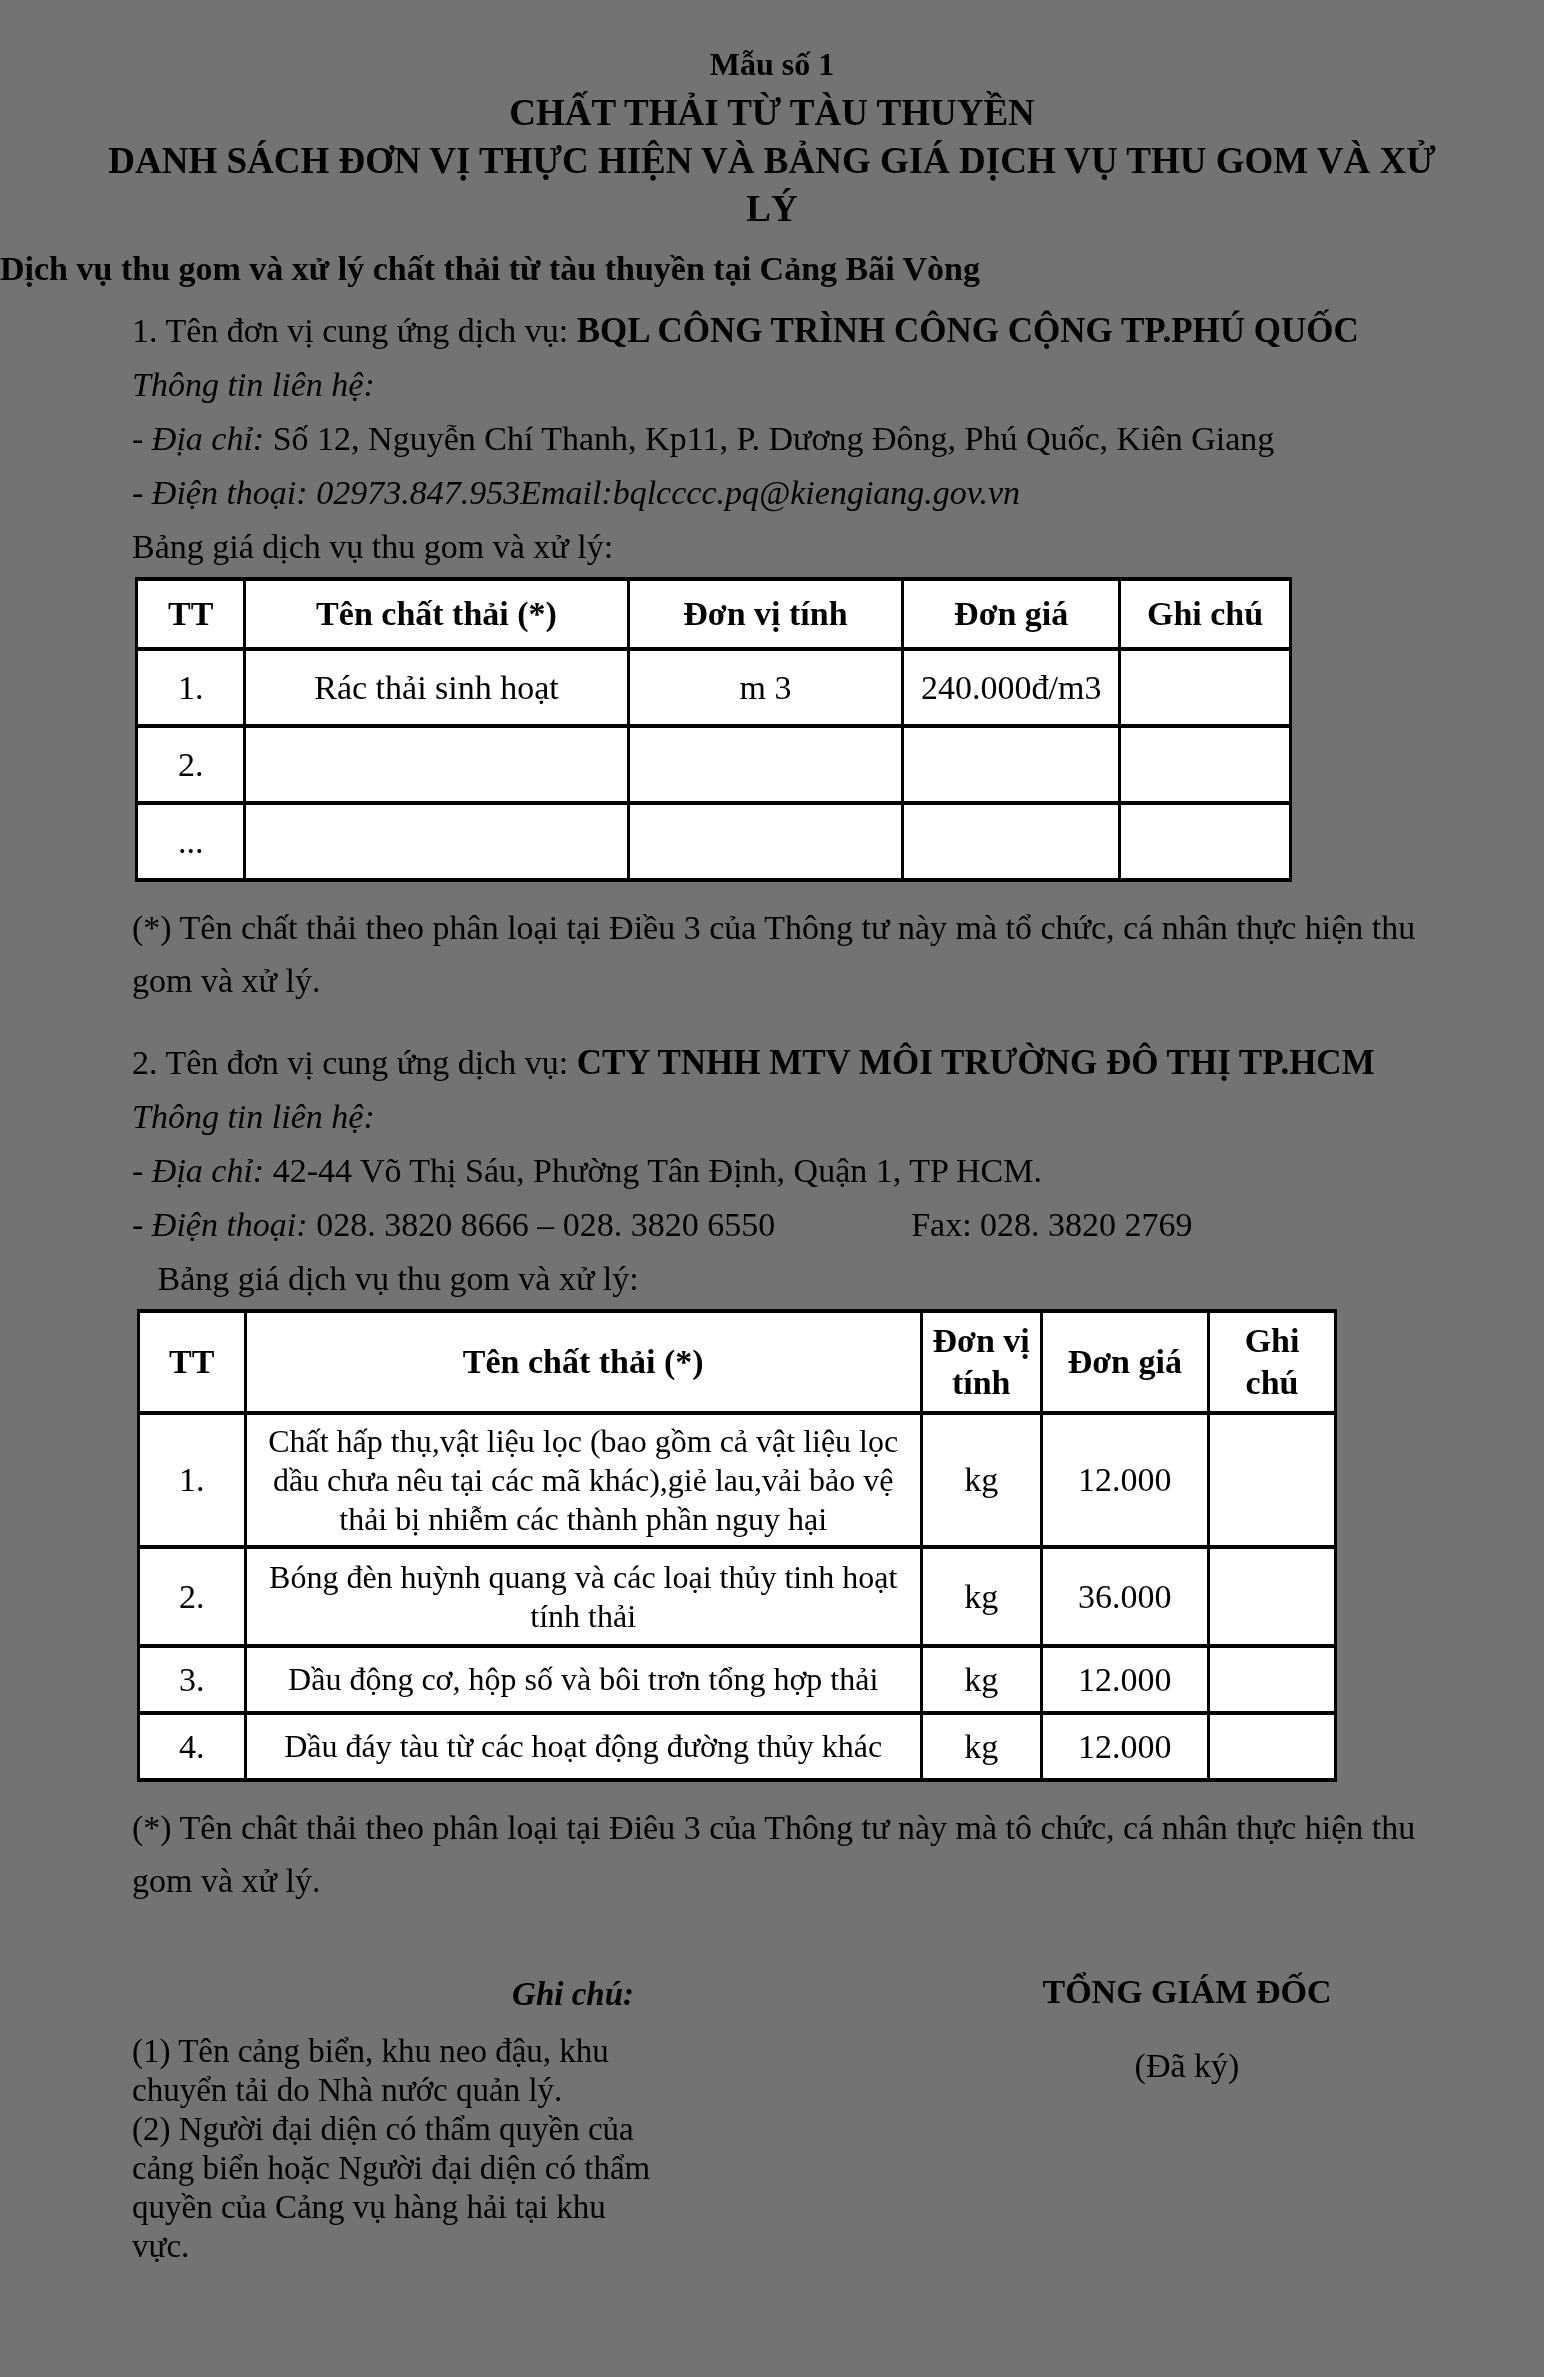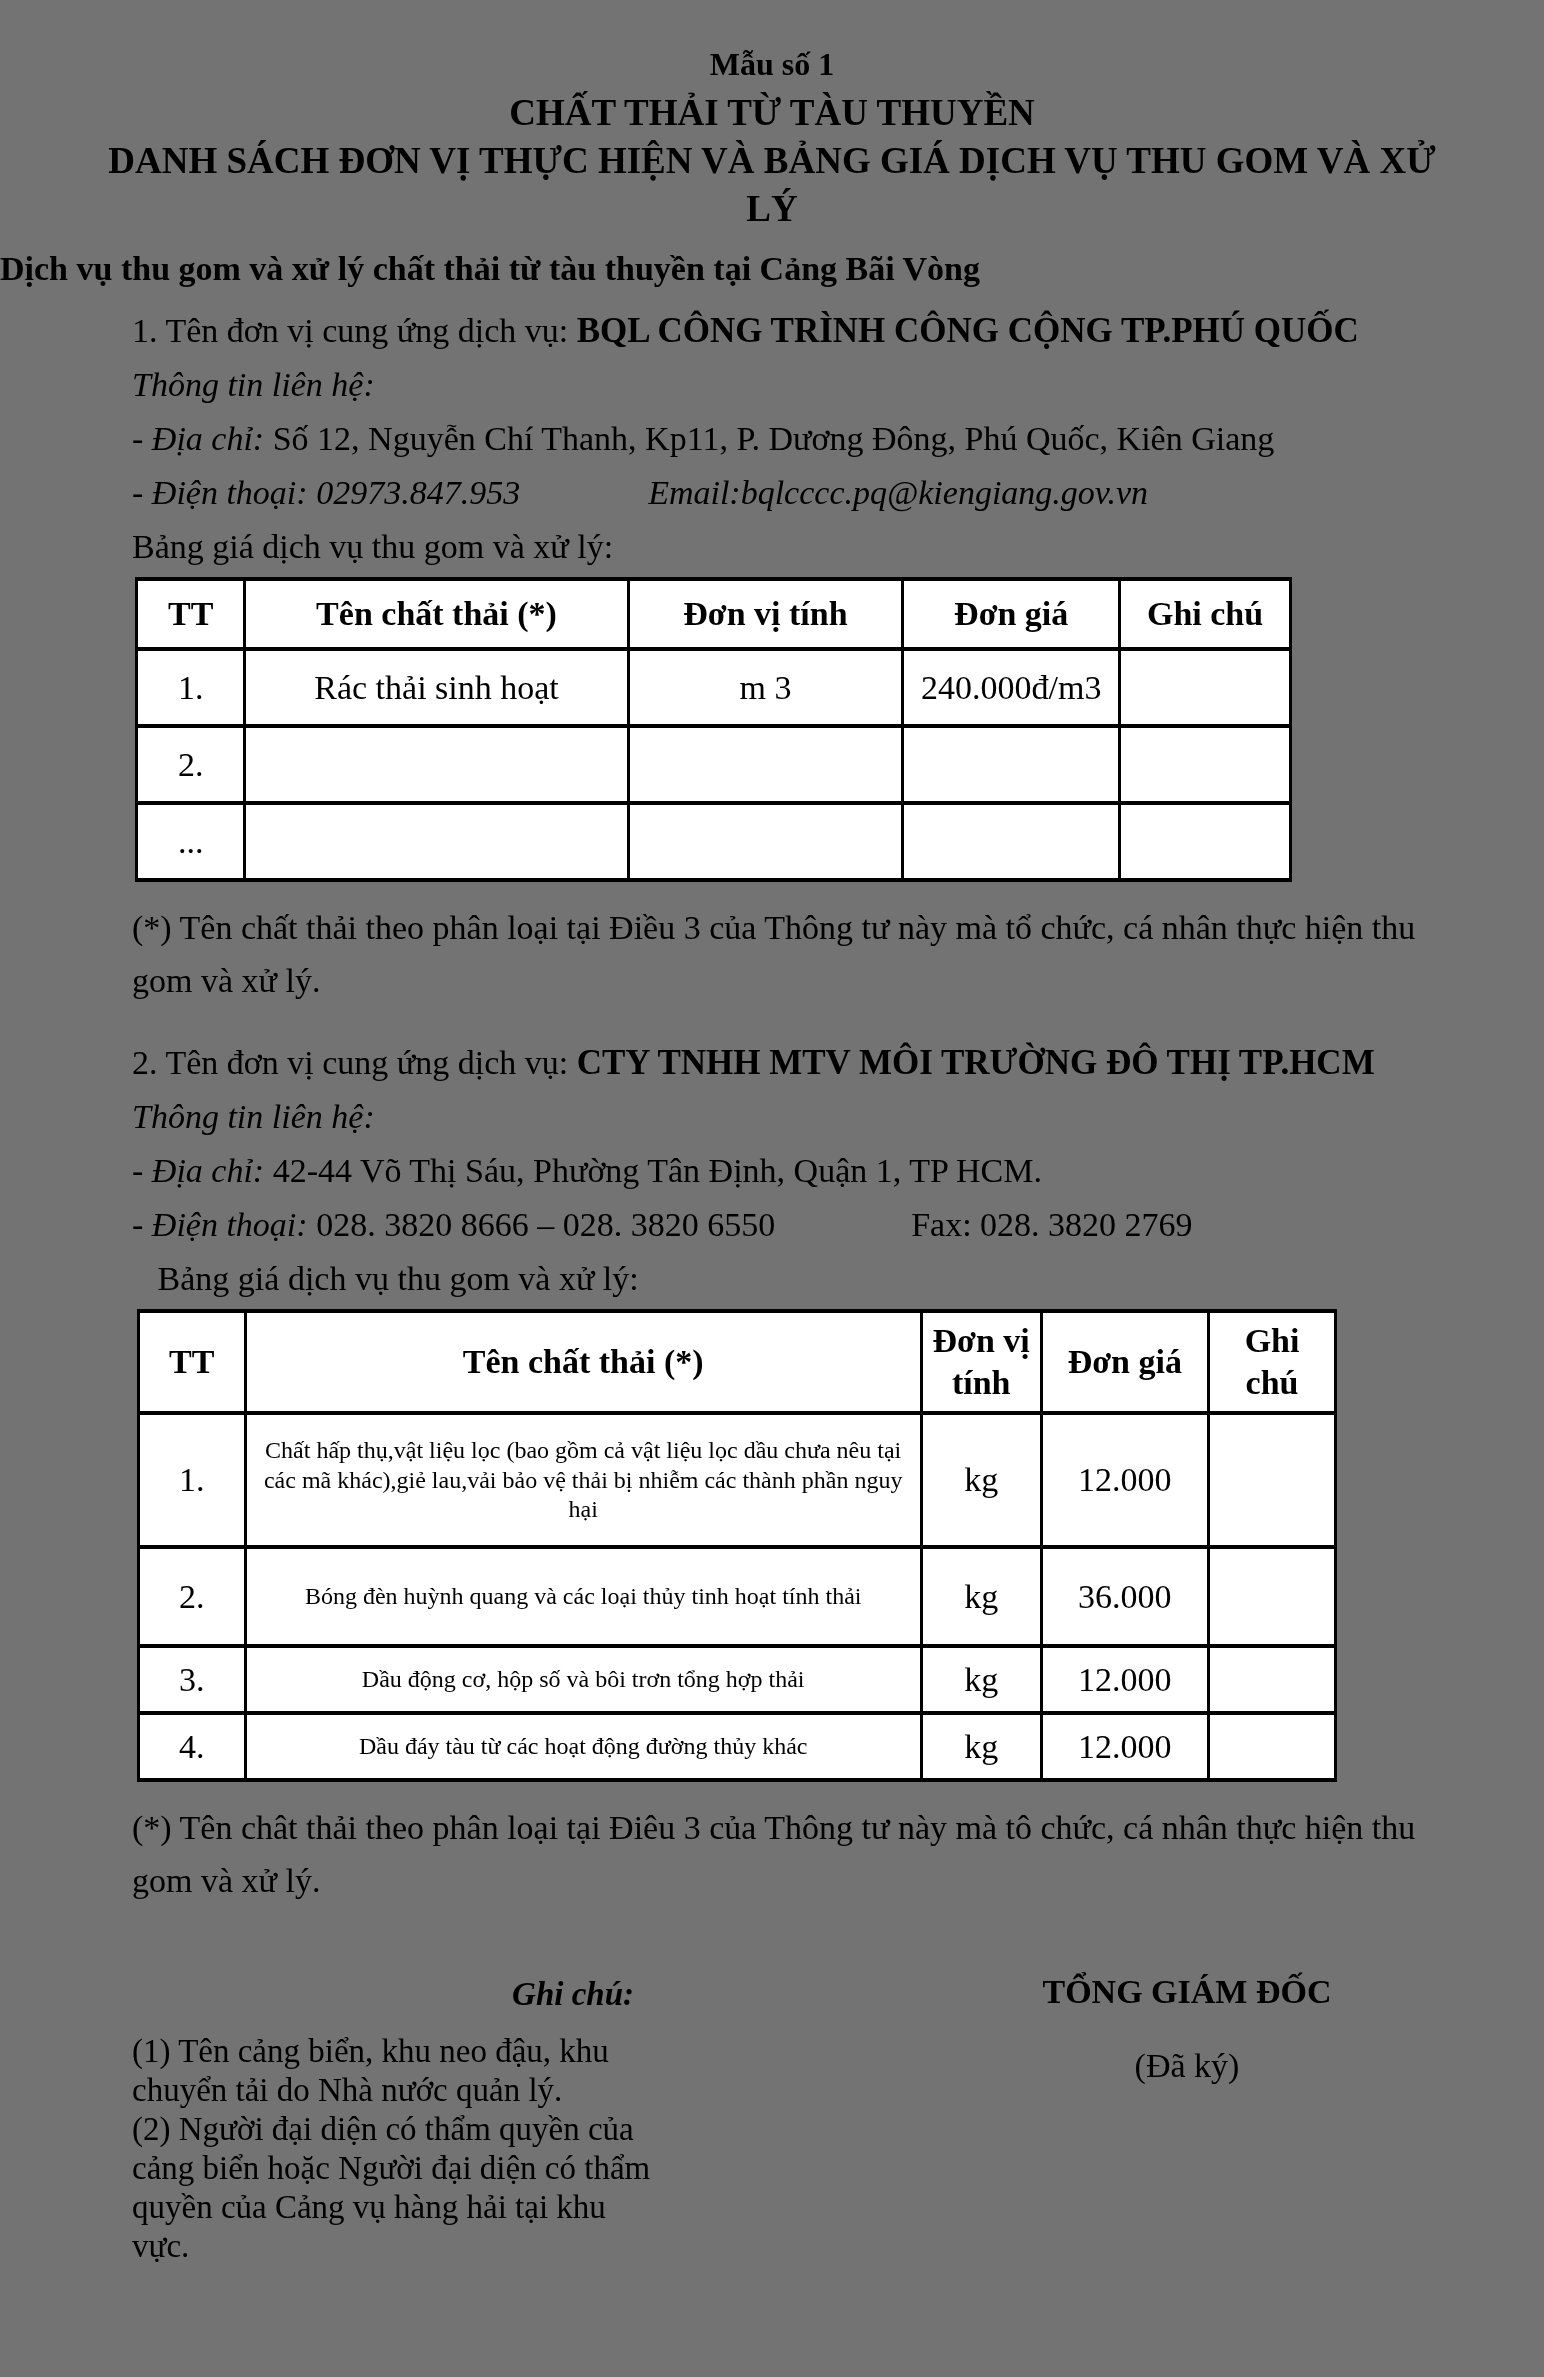--- a/index.html
+++ b/index.html
@@ -15,42 +15,42 @@
   }
   .form-label{padding-top:45px;text-align:center;font-weight:bold;font-size:32px;line-height:38px;}
   .title{margin:6.4px 96px 0;text-align:center;font-weight:bold;font-size:37px;line-height:48px;}
   .title .tl{display:block;}
   .subtitle{margin-top:12.8px;text-align:left;font-weight:bold;font-size:34px;line-height:45px;}
   .line{margin:0 104px 0 132px;line-height:54px;}
   .heading{margin-top:12.8px;}
   .s2{margin-top:29px;}
   .company{font-weight:bold;font-size:35px;}
   .italic{font-style:italic;}
-  .email-gap{margin-left:128px;}
+  .email-gap{}
   .fax-gap{margin-left:136px;}
   .indent{padding-left:25.6px;}
   .t{border-collapse:collapse;table-layout:fixed;background:#fff;}
   .t th,.t td{
     border:3.2px solid #000;
     border-top-width:4.8px;border-bottom-width:4.8px;
     text-align:center;vertical-align:middle;
     padding:3.2px 6.4px;overflow:hidden;
   }
   .t th{font-weight:bold;font-size:34px;line-height:1.25;}
   .t td{font-size:34px;}
   .t1{width:1157px;margin:3.2px 0 0 135px;}
   .t1 thead tr{height:70px;}
   .t1 tbody tr{height:77px;}
   .t2{width:1200px;margin:3.2px 0 0 137px;}
   .t2 thead tr{height:102px;}
   .t2 tr.r1{height:134px;}
   .t2 tr.r2{height:99px;}
   .t2 tr.r3{height:67px;}
   .t2 tr.r4{height:67px;}
-  .t2 td.name{font-size:24px;line-height:1.22;padding:4.8px 8px;}
+  .t2 td.name{font-size:32px;line-height:1.22;padding:4.8px 8px;}
   .footnote{margin:19px 96px 0 132px;line-height:53px;}
   .bottom{position:relative;margin:68px 0 0 132px;height:336px;}
   .notes{width:520px;font-size:33px;line-height:39px;}
   .note-label{margin:18px;font-weight:bold;font-style:italic;text-align:right;}
   .note{margin:0;}
   .signature{position:absolute;left:759px;top:-3.2px;width:592px;text-align:center;}
   .sig-company{font-weight:bold;font-size:34px;line-height:40px;white-space:nowrap;}
   .sig-title{font-weight:bold;font-size:34px;line-height:40px;}
   .sig-signed{margin-top:34px;font-size:34px;line-height:40px;}
 </style>

